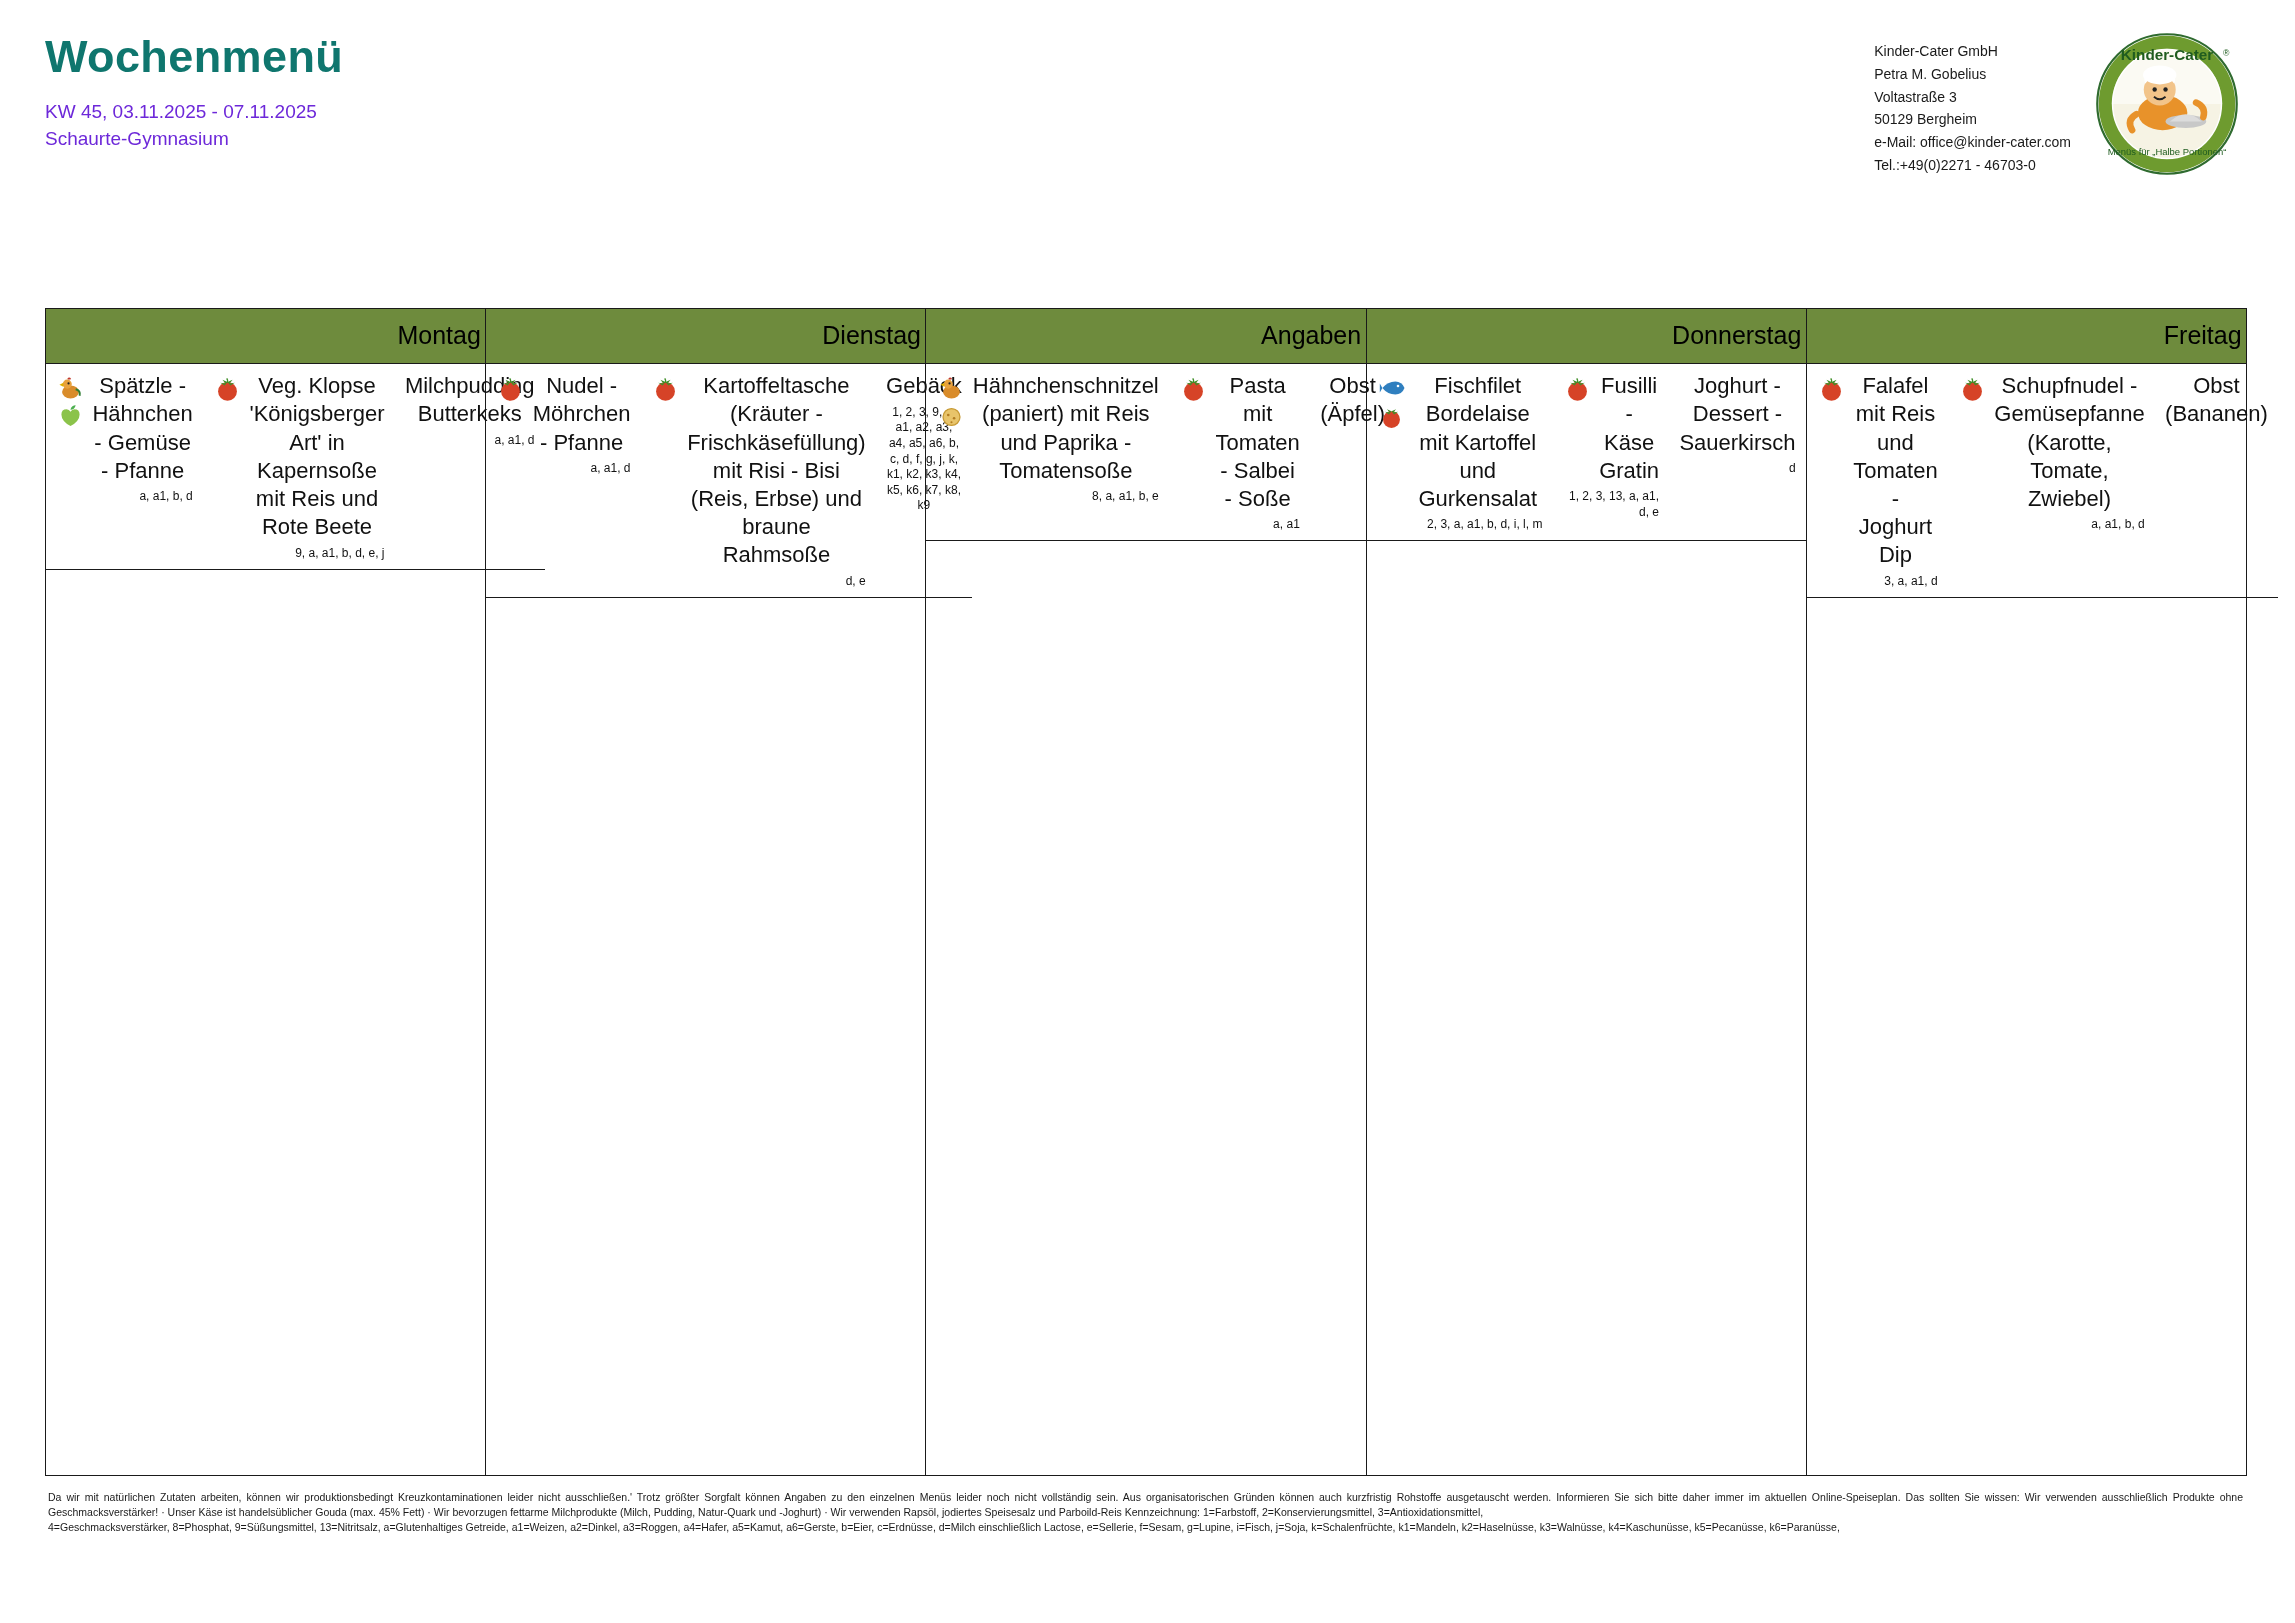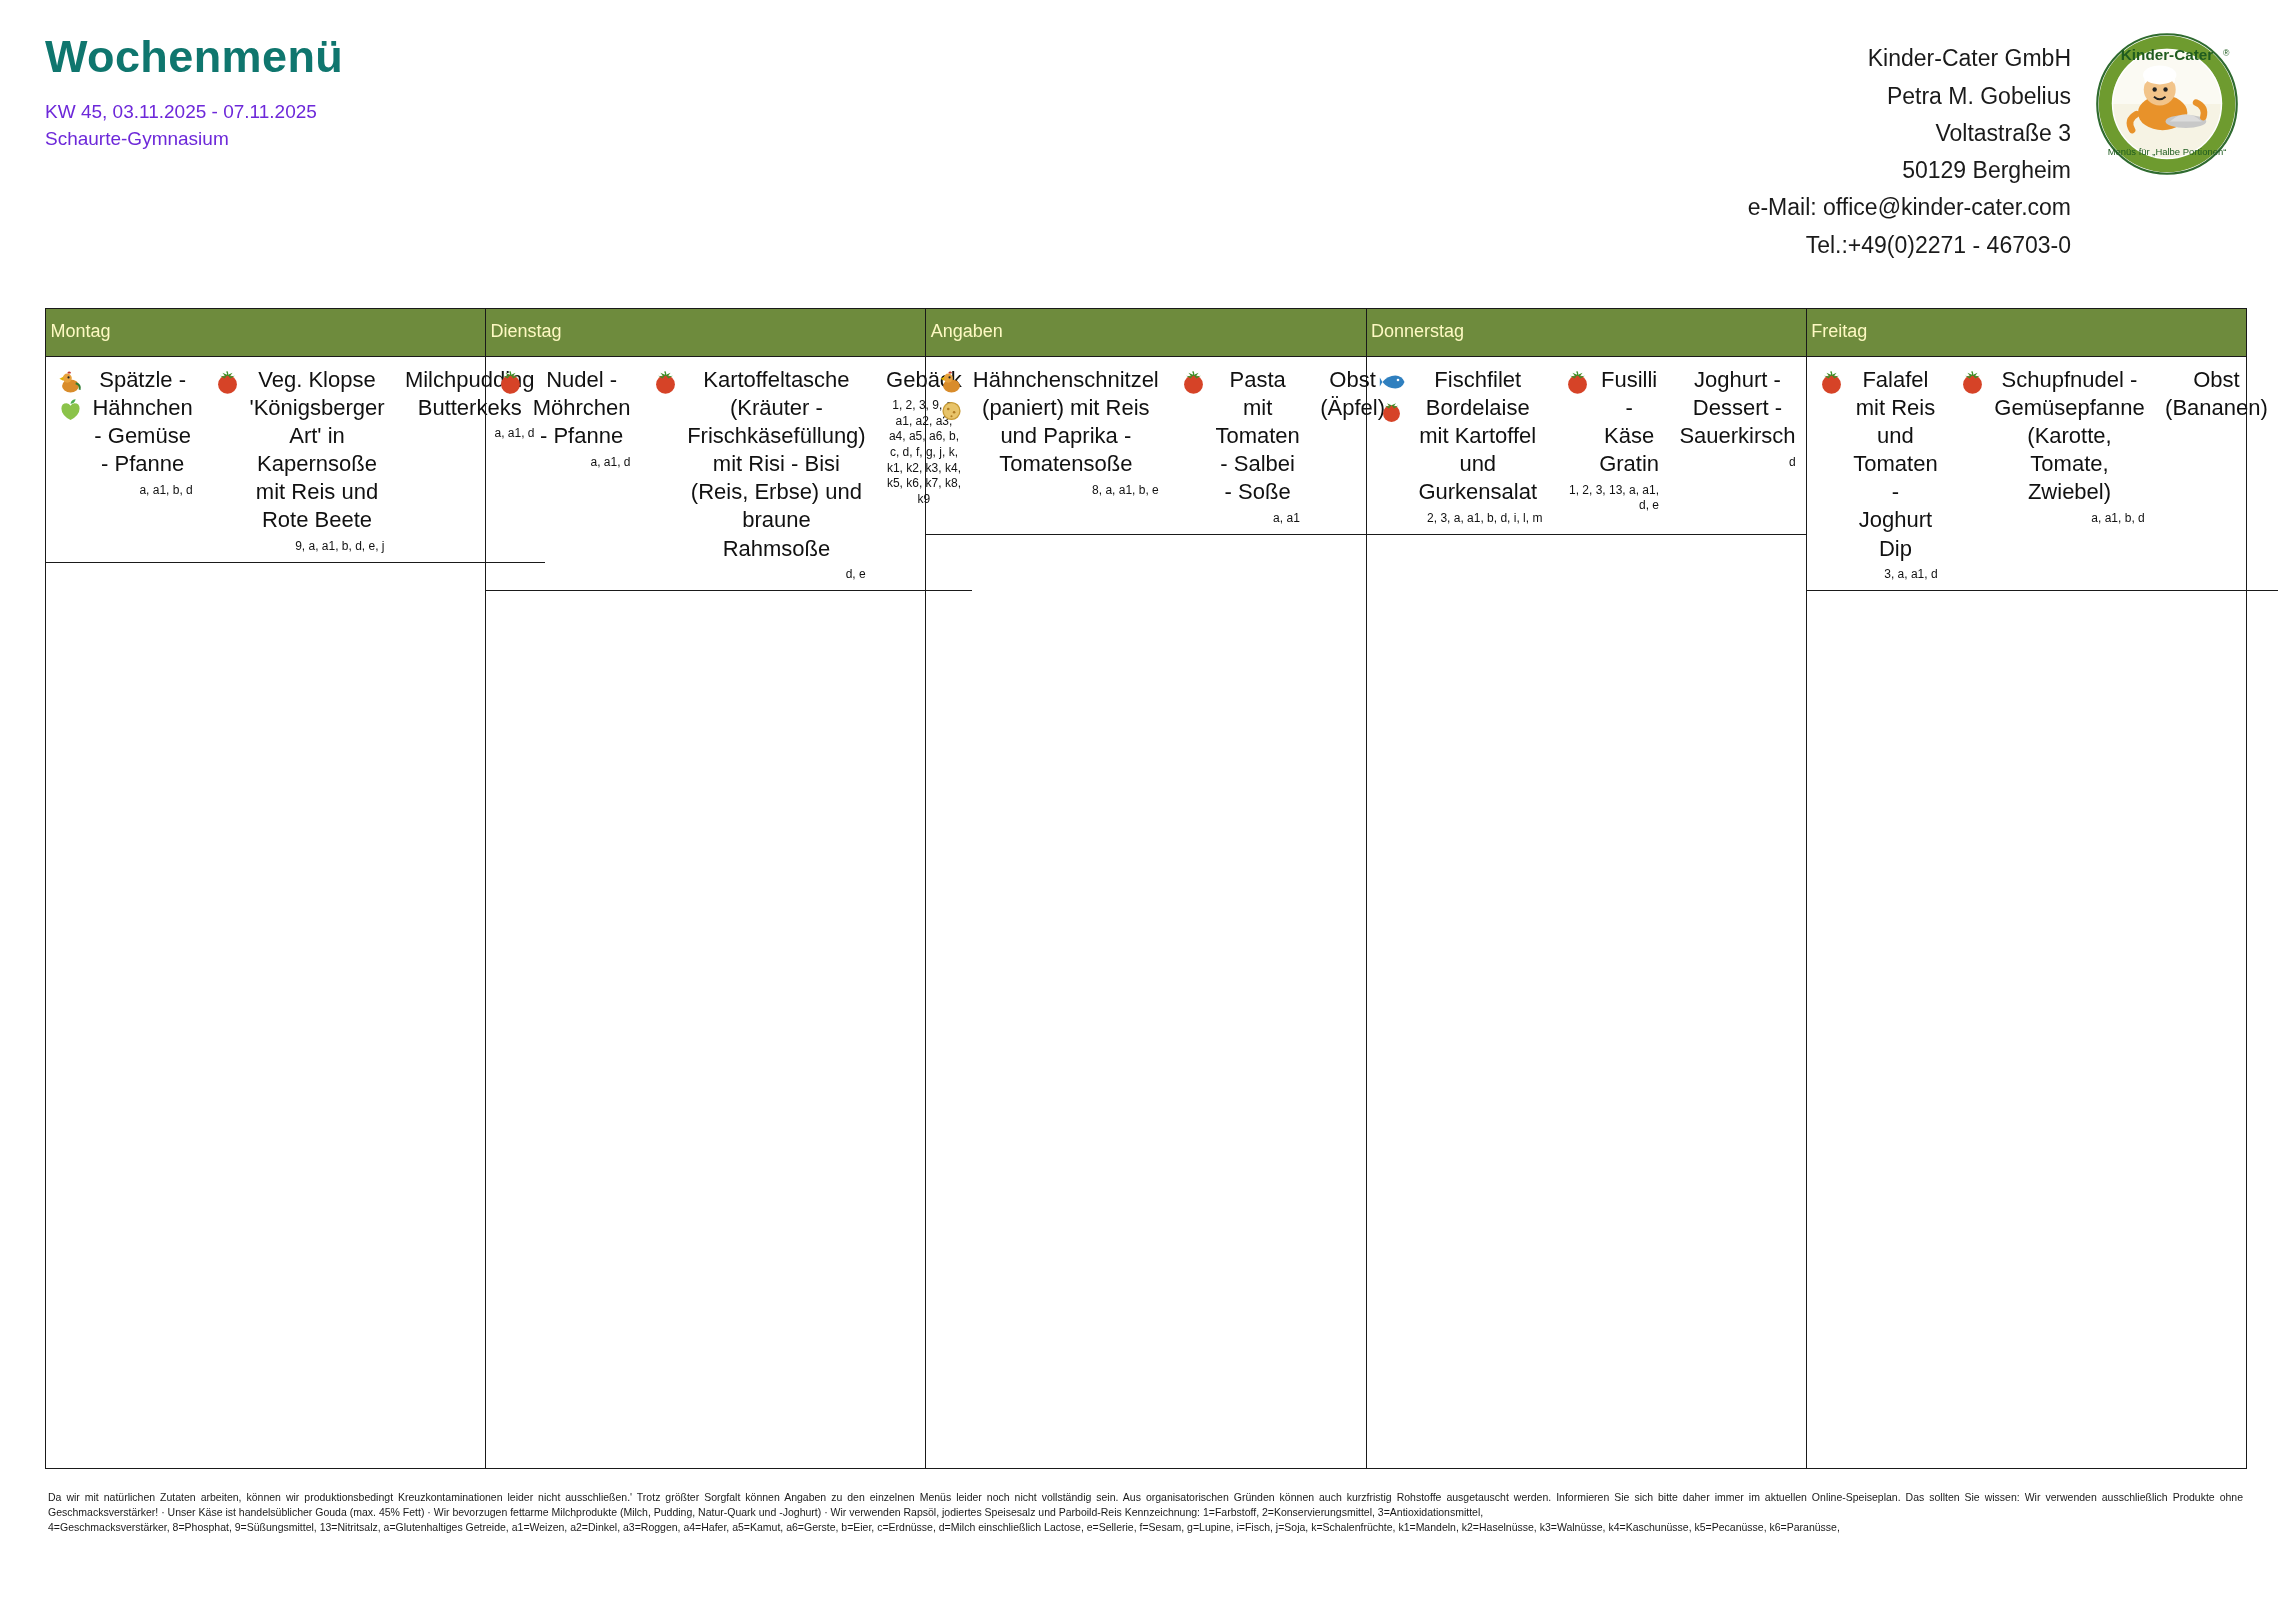--- a/index.html
+++ b/index.html
@@ -38,22 +38,21 @@
     color: #6d28d9;
     line-height: 1.42;
   }
 
   .header-right {
     display: flex;
     align-items: flex-start;
     gap: 19px;
   }
   .company {
-    text-align: right;
-    font-size: 23px;
+    font-size: 14px;
     color: #1a1a1a;
     line-height: 1.62;
     padding-top: 7.3px;
   }
   .logo {
     width: 154px;
     height: 154px;
     position: relative;
     flex: 0 0 auto;
     margin-top: -5.8px;
@@ -65,26 +64,26 @@
     position: absolute;
     left: 45px;
     top: 308px;
     width: 2202px;
     border-collapse: collapse;
     table-layout: fixed;
   }
   .menu-table col { width: 20%; }
   .menu-table th {
     background: #6e8b3d;
-    color: #fef9c3;
-    font-size: 18px;
+    color: #000000;
+    font-size: 25px;
     font-weight: normal;
     padding: 11.6px 4.4px 13px 4.4px;
     border: 0.7px solid #1a1a1a;
-    text-align: left;
+    text-align: right;
     height: 48px;
   }
   .daycell {
     border: 0.7px solid #1a1a1a;
     vertical-align: top;
     padding: 0;
     height: 1112px;
   }
   .daycell-inner {
     display: flex;

